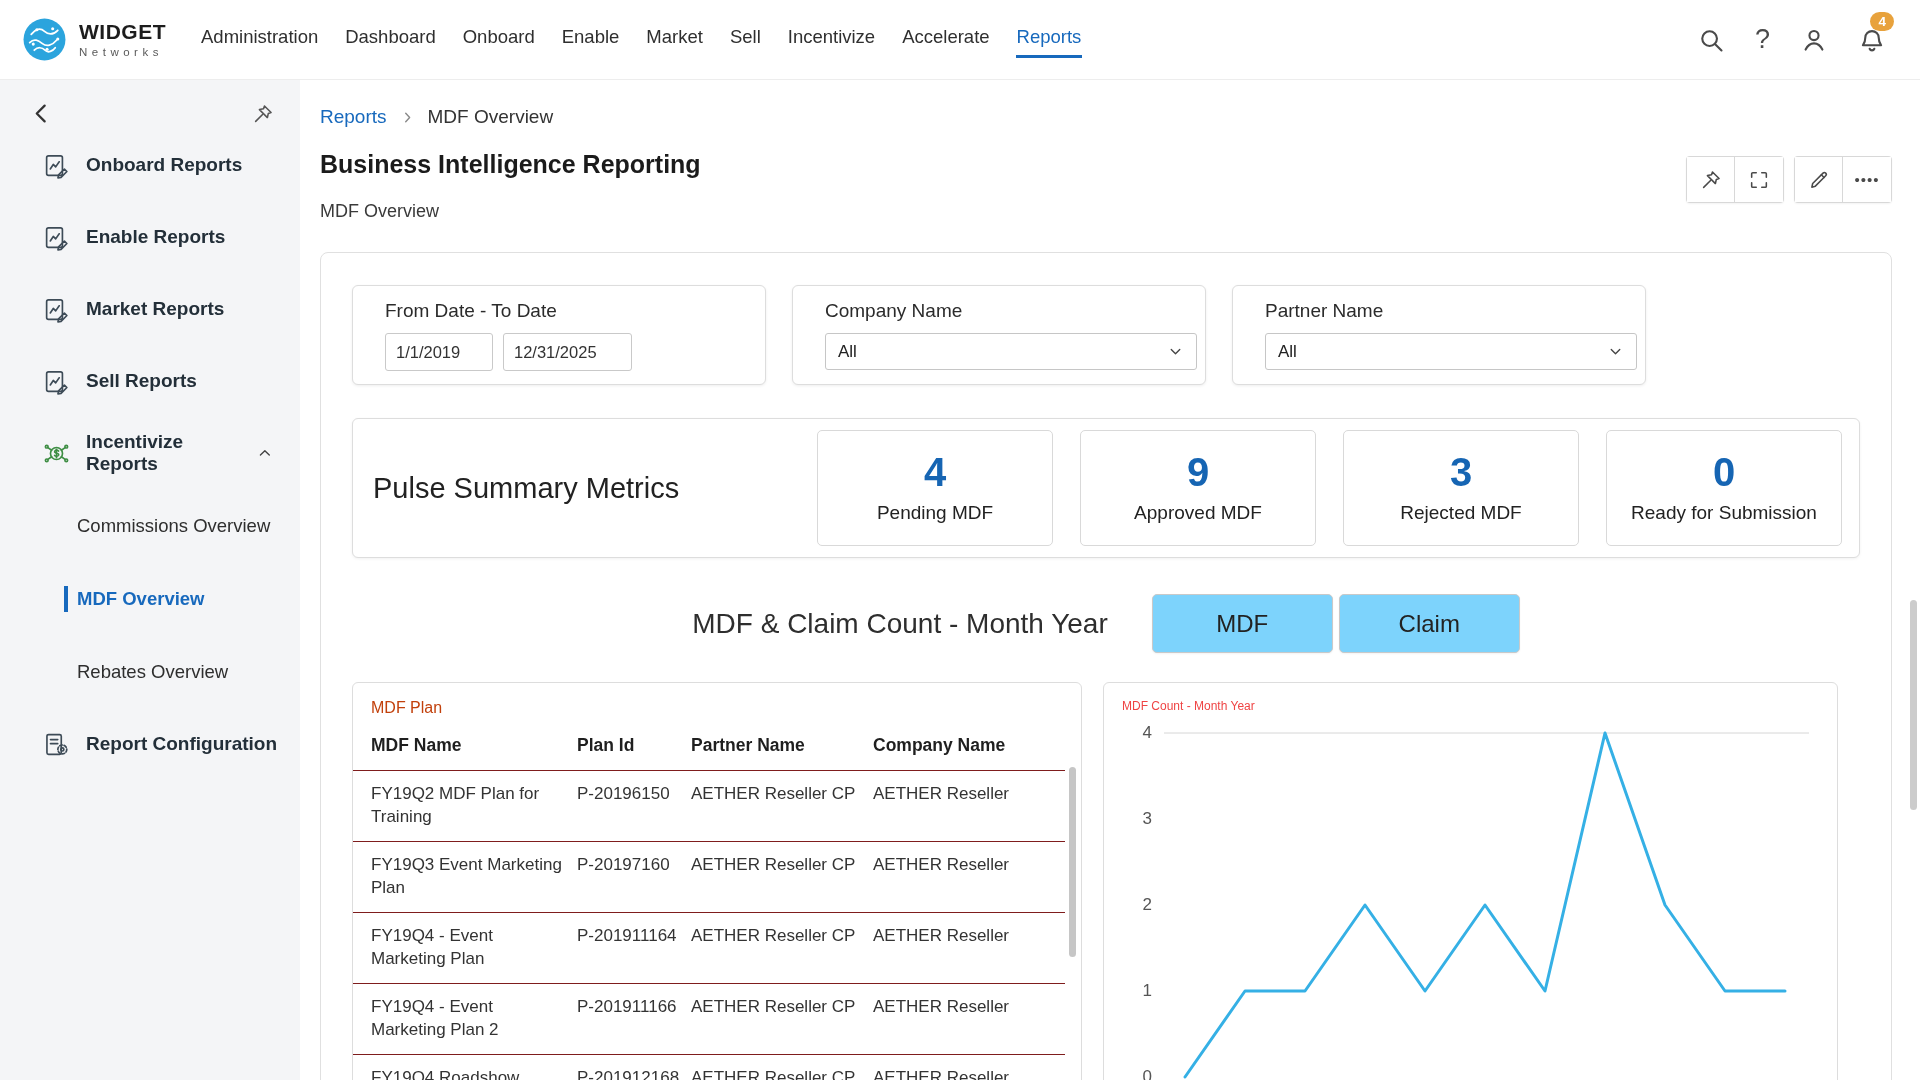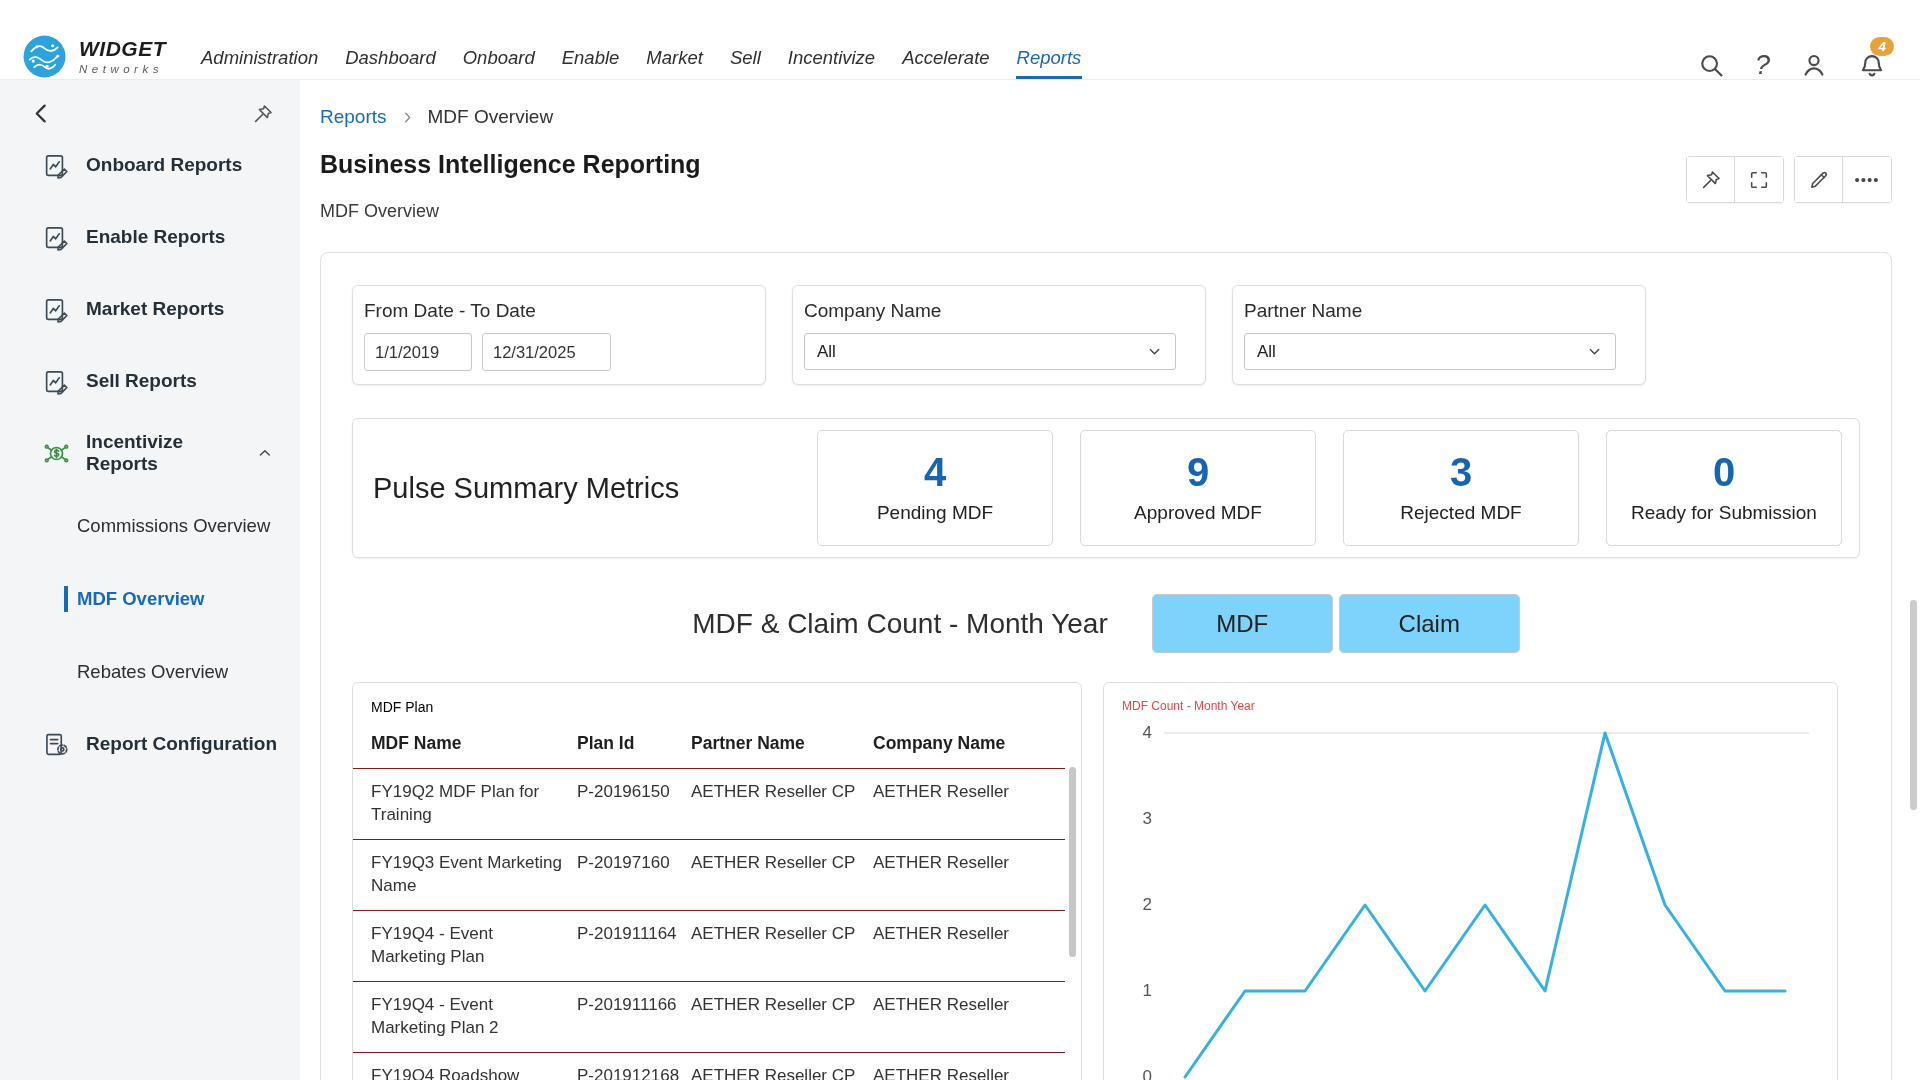--- a/index.html
+++ b/index.html
@@ -1,20 +1,20 @@
 <!DOCTYPE html>
 <html><head>
 <meta charset="utf-8">
 <style>
   * { margin:0; padding:0; box-sizing:border-box; }
   html,body { background:#ffffff; font-family:"Liberation Sans","DejaVu Sans",sans-serif; }
   .app { width:1920px; height:1080px; overflow:hidden; position:relative; background:#fff; }
 
   
-  .topbar { height:80px; display:flex; align-items:flex-end; padding:0 34px 0 22px; background:#fff; border-bottom:1px solid #ededed;font-style:italic; }
+  .topbar { height:80px; display:flex; align-items:center; padding:0 34px 0 22px; background:#fff; border-bottom:1px solid #ededed; }
   .brand { display:flex; align-items:center; gap:12px; cursor:pointer; }
   .logo-svg { width:45px; height:45px; display:block; }
   .brand-name { font-size:21px; font-weight:700; letter-spacing:.5px; color:#1d1d1d; line-height:1; }
   .brand-tag { font-size:11.5px; letter-spacing:4.5px; color:#5a5a5a; margin-top:4px; }
   .main-nav { display:flex; align-items:center; gap:25px; margin-left:34px; }
   .nav-item { font-size:18.5px; font-weight:500; color:#2f2f2f; padding:5px 1px 7px; border-bottom:3px solid transparent; cursor:pointer; white-space:nowrap; }
   .nav-item.active { color:#1769bd; border-color:#1769bd; }
   .header-icons { margin-left:auto; display:flex; align-items:center; gap:30px; }
   .h-icon { width:28px; height:28px; color:#4a4a4a; display:block; cursor:pointer; }
   .help-glyph { font-size:27px; color:#4a4a4a; font-weight:500; cursor:pointer; line-height:1; }
@@ -51,21 +51,21 @@
   .btn-group { display:flex; border-radius:4px; overflow:hidden; box-shadow:0 1px 2px rgba(0,0,0,.05); }
   .icon-btn { width:49px; height:47px; background:#fff; border:1px solid #d8d8d8; display:flex; align-items:center; justify-content:center; color:#4a4a4a; cursor:pointer; }
   .btn-group .icon-btn + .icon-btn { border-left:none; }
   .a-icon { width:22px; height:22px; }
   .more-glyph { font-size:15px; letter-spacing:1px; color:#4a4a4a; line-height:1; }
 
   
   .panel { margin-top:30px; border:1px solid #e0e0e0; border-radius:8px; background:#fff; padding:32px 31px; min-height:820px; }
 
   .filters { display:flex; gap:26px; }
-  .filter-card { width:414px; height:100px; border:1px solid #dddddd; border-radius:6px; background:#fff; box-shadow:0 1px 3px rgba(0,0,0,.07); padding:14px 11px; }
+  .filter-card { width:414px; height:100px; border:1px solid #dddddd; border-radius:6px; background:#fff; box-shadow:0 1px 3px rgba(0,0,0,.07); padding:14px 32px; }
   .filter-label { font-size:19px; color:#2b2b2b; }
   .date-inputs { margin-top:11px; display:flex; gap:10px; }
   .date-input { height:38px; border:1px solid #c9c9c9; border-radius:3px; font-size:16.5px; color:#333; padding:0 10px; font-family:inherit; }
   .date-from { width:108px; } .date-to { width:129px; }
   .select { margin-top:11px; width:372px; height:37px; border:1px solid #c6c6c6; border-radius:3px; background:#fff; display:flex; align-items:center; justify-content:space-between; padding:0 12px; font-size:17px; color:#222; cursor:pointer; }
   .sel-chev { width:17px; height:17px; color:#444; }
 
   .metrics-card { margin-top:33px; height:140px; border:1px solid #dddddd; border-radius:6px; background:#fff; box-shadow:0 1px 3px rgba(0,0,0,.06); display:flex; align-items:center; padding:0 17px 0 20px; gap:27px; }
   .metrics-title { font-size:29px; color:#222; flex:1; }
   .tile { width:236px; height:116px; border:1px solid #d9d9d9; border-radius:5px; background:#fff; display:flex; flex-direction:column; align-items:center; justify-content:center; cursor:pointer; }
@@ -73,21 +73,21 @@
   .tile-label { margin-top:10px; font-size:19px; color:#222; }
 
   .chart-toggle-row { margin-top:36px; display:flex; align-items:center; justify-content:center; }
   .section-heading { font-size:28px; font-weight:400; color:#2e2e2e; margin-right:44px; }
   .toggle-btn { width:181px; height:59px; border:1px solid #c9c9c9; border-radius:5px; background:#7dd3fc; font-size:24px; color:#222; font-family:inherit; cursor:pointer; box-shadow:0 1px 2px rgba(0,0,0,.05); }
   .toggle-btn + .toggle-btn { margin-left:6px; }
 
   .bottom-grid { margin-top:29px; display:flex; gap:21px; }
 
   .table-card { width:730px; height:520px; border:1px solid #dddddd; border-radius:6px; background:#fff; padding:16px 0 0; position:relative; }
-  .table-title { padding-left:18px; font-size:14px; color:#000000; }
+  .table-title { padding-left:18px; font-size:16px; color:#c2410c; }
   .mdf-table { width:712px; margin-top:10px; border-collapse:collapse; table-layout:fixed; }
   .mdf-table th { text-align:left; font-size:17.5px; font-weight:700; color:#1f1f1f; padding:8px 8px 14px 0; }
   .mdf-table th:first-child, .mdf-table td:first-child { padding-left:18px; }
   .mdf-table td { font-size:17px; color:#333; padding:12px 8px 12px 0; border-top:1px solid #7f1d1d; line-height:1.35; vertical-align:top; }
   .table-scroll-thumb { position:absolute; right:5px; top:84px; width:7px; height:190px; background:#c6c6c6; border-radius:4px; cursor:pointer; }
 
   .chart-card { width:735px; height:520px; border:1px solid #dddddd; border-radius:6px; background:#fff; padding:16px 18px; }
   .chart-title { font-size:12px; color:#ef4444; }
   .chart-area { display:flex; margin-top:8px; }
   .y-axis { width:42px; margin-top:-31px; }
@@ -399,21 +399,21 @@
                 </tr>
               </thead>
               <tbody>
                   <tr>
                     <td>FY19Q2 MDF Plan for Training</td>
                     <td>P-20196150</td>
                     <td>AETHER Reseller CP</td>
                     <td>AETHER Reseller</td>
                   </tr>
                   <tr>
-                    <td>FY19Q3 Event Marketing Name</td>
+                    <td>FY19Q3 Event Marketing Plan</td>
                     <td>P-20197160</td>
                     <td>AETHER Reseller CP</td>
                     <td>AETHER Reseller</td>
                   </tr>
                   <tr>
                     <td>FY19Q4 - Event Marketing Plan</td>
                     <td>P-201911164</td>
                     <td>AETHER Reseller CP</td>
                     <td>AETHER Reseller</td>
                   </tr>

